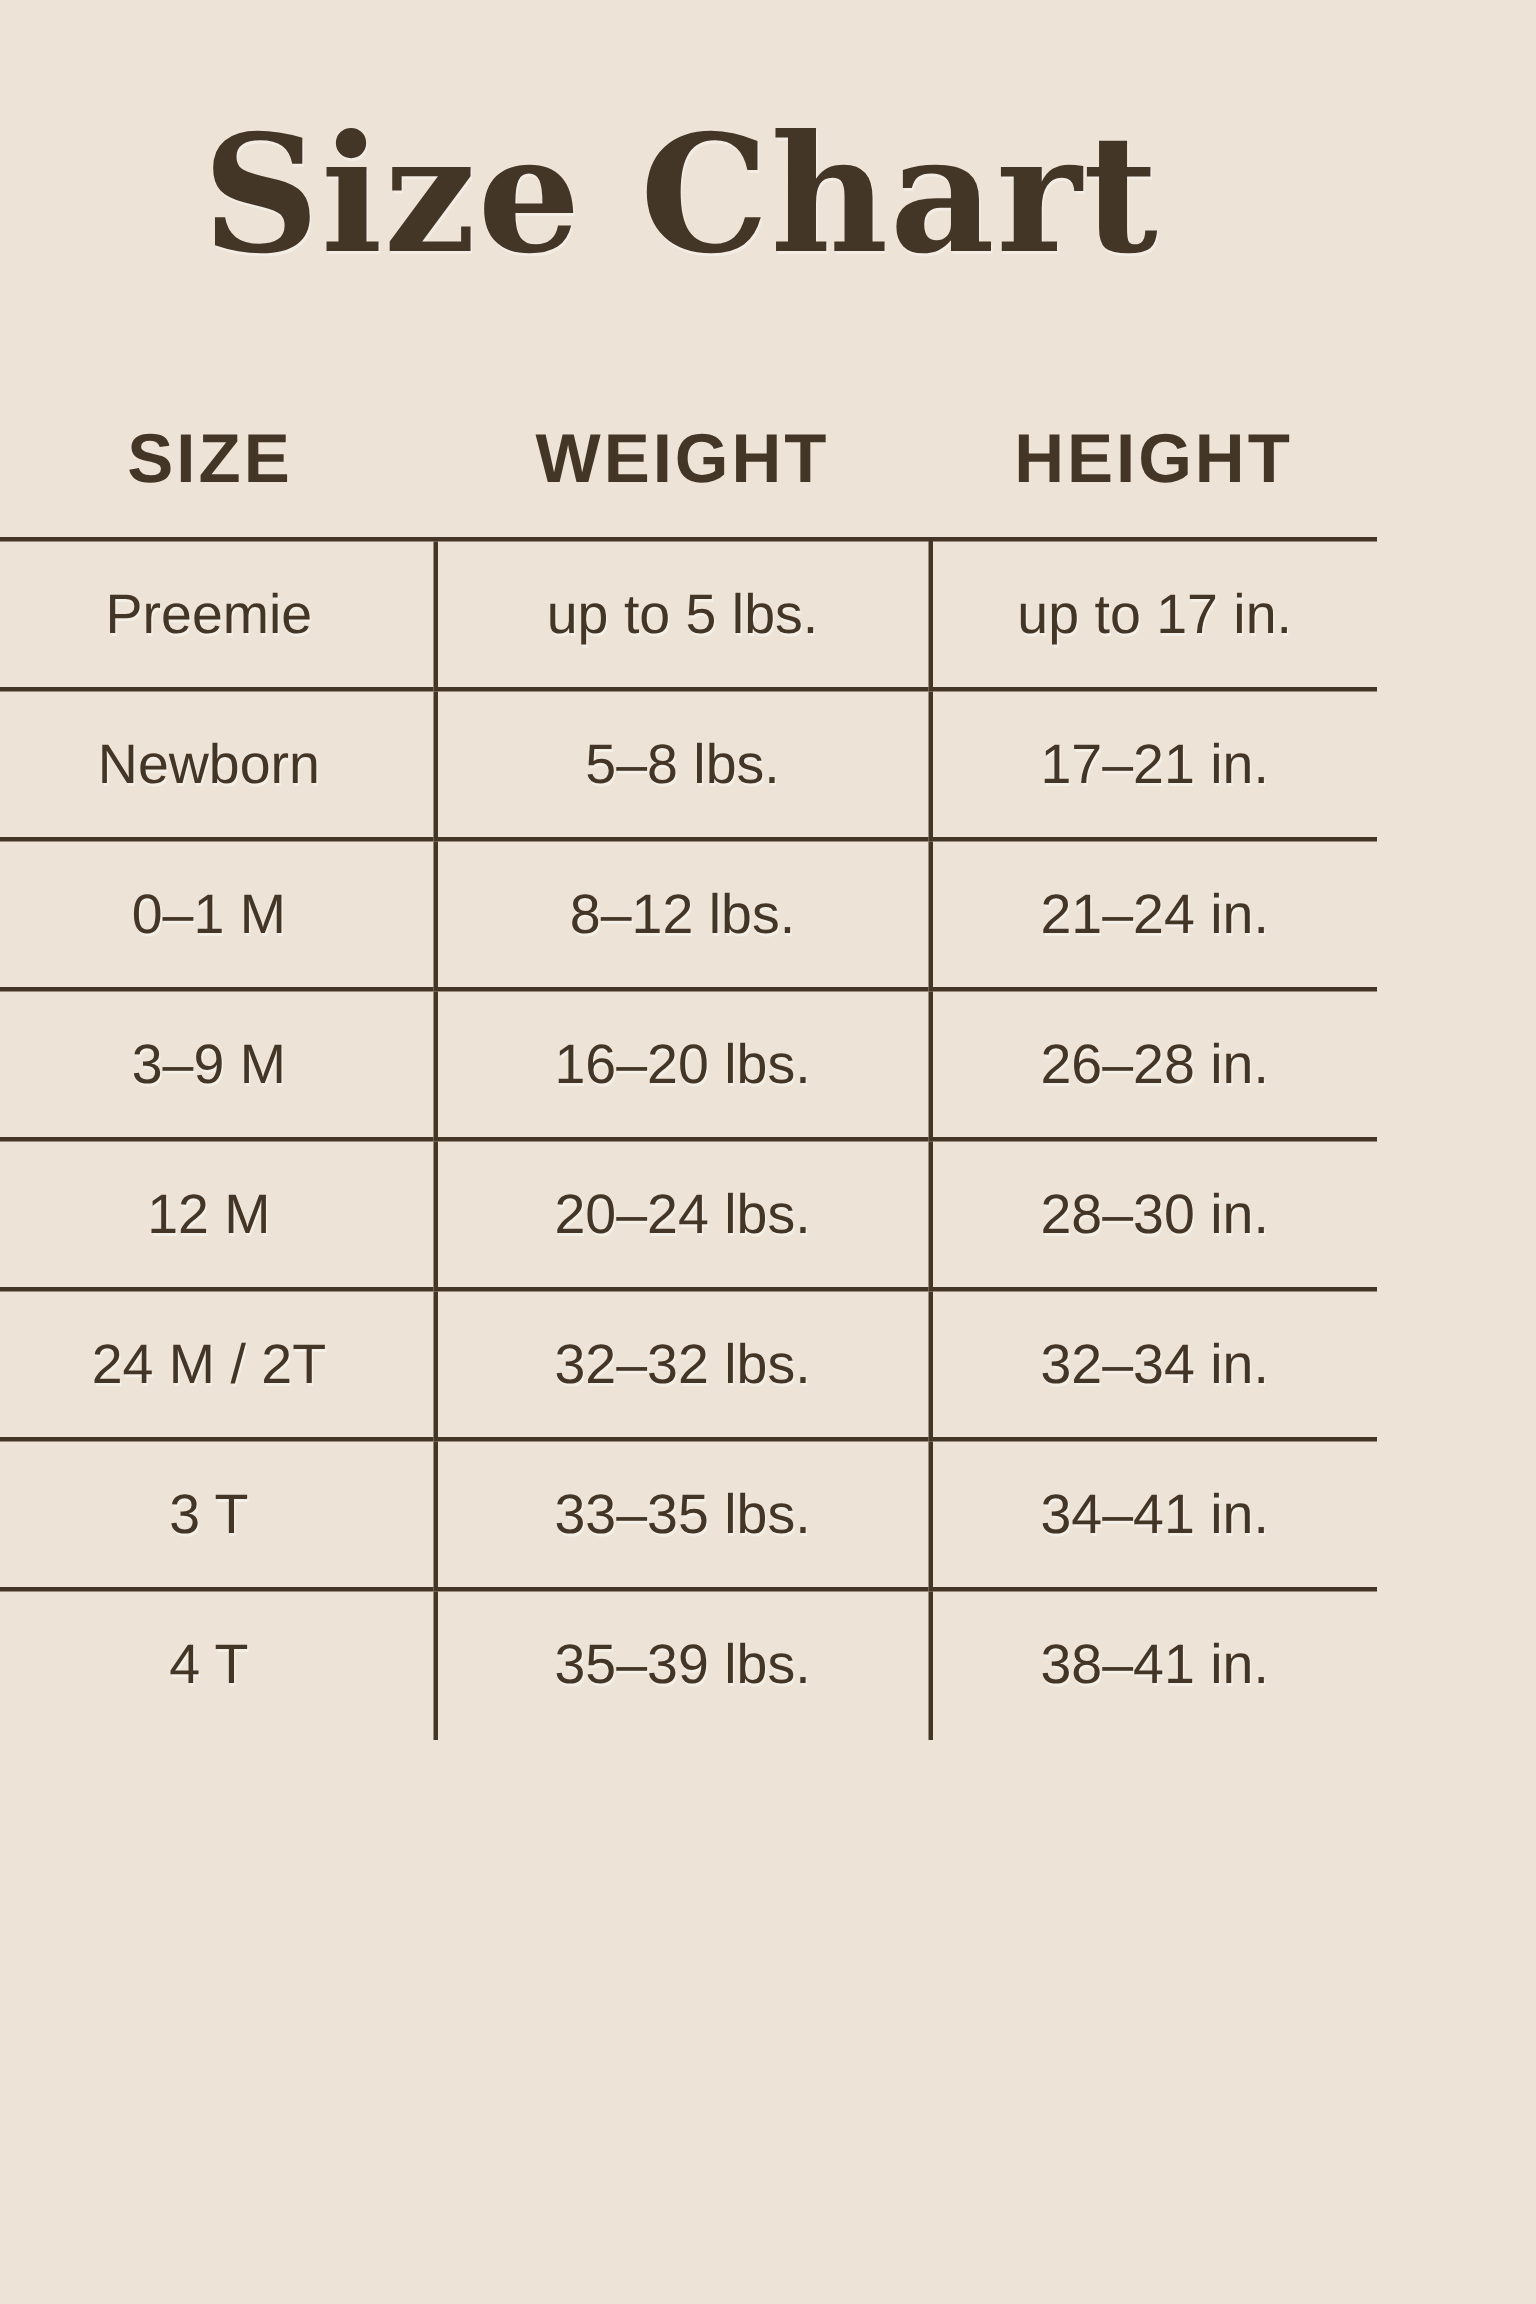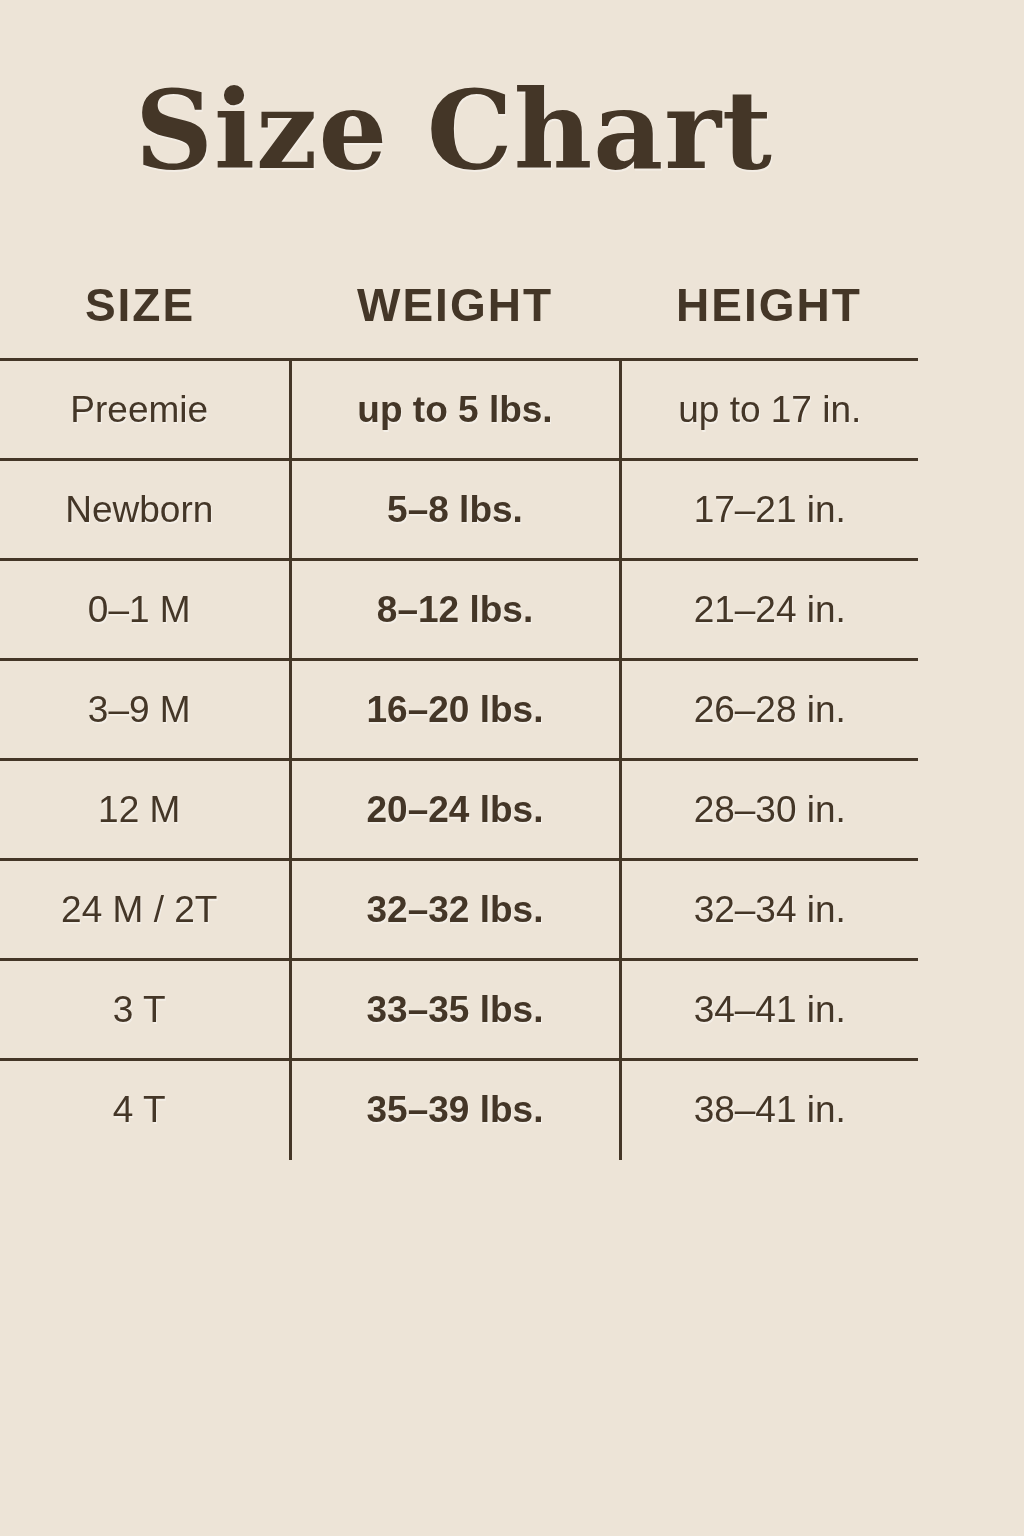--- a/index.html
+++ b/index.html
@@ -53,21 +53,20 @@
     text-align:center;
     font-size:37px;
     font-weight:400;
     color:var(--ink);
     border-top:3px solid var(--line);
     text-shadow:1px 2px 0 rgba(255,255,255,0.4);
   }
   tbody td.mid{
     border-left:3px solid var(--line);
     border-right:3px solid var(--line);
-    font-weight:bold;
   }
 </style>
 </head>
 <body>
 
 <div class="page">
   <h1 class="title">Size Chart</h1>
 
   <table class="size-chart">
     <colgroup>

